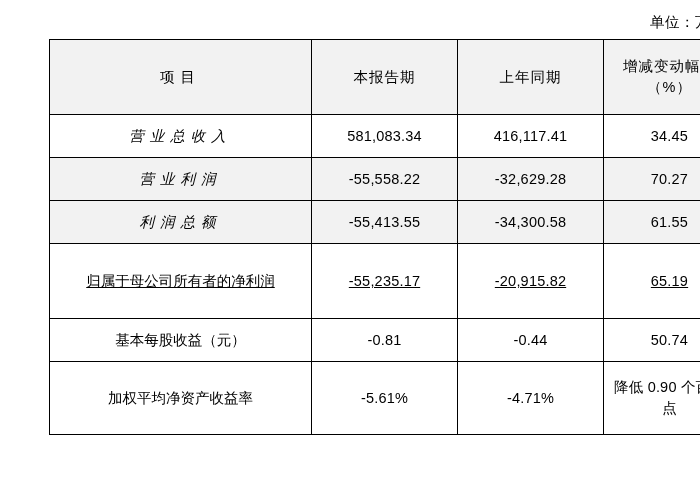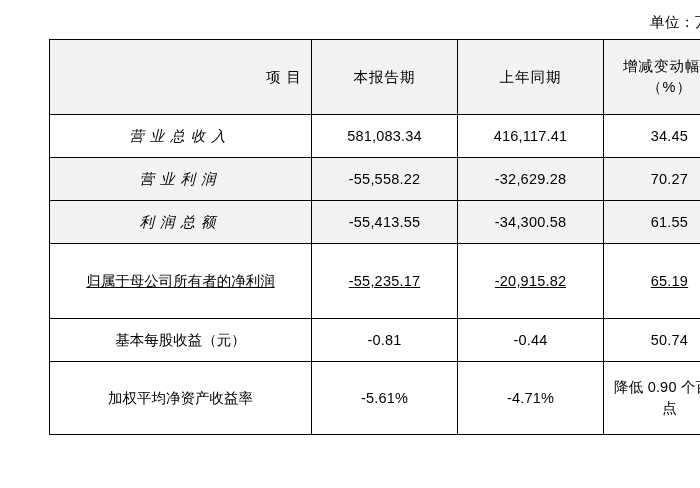--- a/index.html
+++ b/index.html
@@ -48,21 +48,21 @@
   col.c-item { width: 262px; }
   col.c-cur  { width: 146px; }
   col.c-prev { width: 146px; }
   col.c-chg  { width: 132px; }
 
   thead td {
     background: #f2f2f2;
     height: 62px;
     letter-spacing: 1px;
   }
-  thead td.item-head { letter-spacing: 6px; text-align: right; }
+  thead td.item-head { letter-spacing: 6px; }
   tbody td { height: 30px; }
   tbody tr.shade td { background: #f2f2f2; }
   td.label {
     letter-spacing: 1.5px;
   }
   td.label.wide { letter-spacing: 6px; font-style: italic; }
   td.label.tight { letter-spacing: 0px; }
   td.num {
     font-size: 14.5px;
     letter-spacing: 0.2px;

